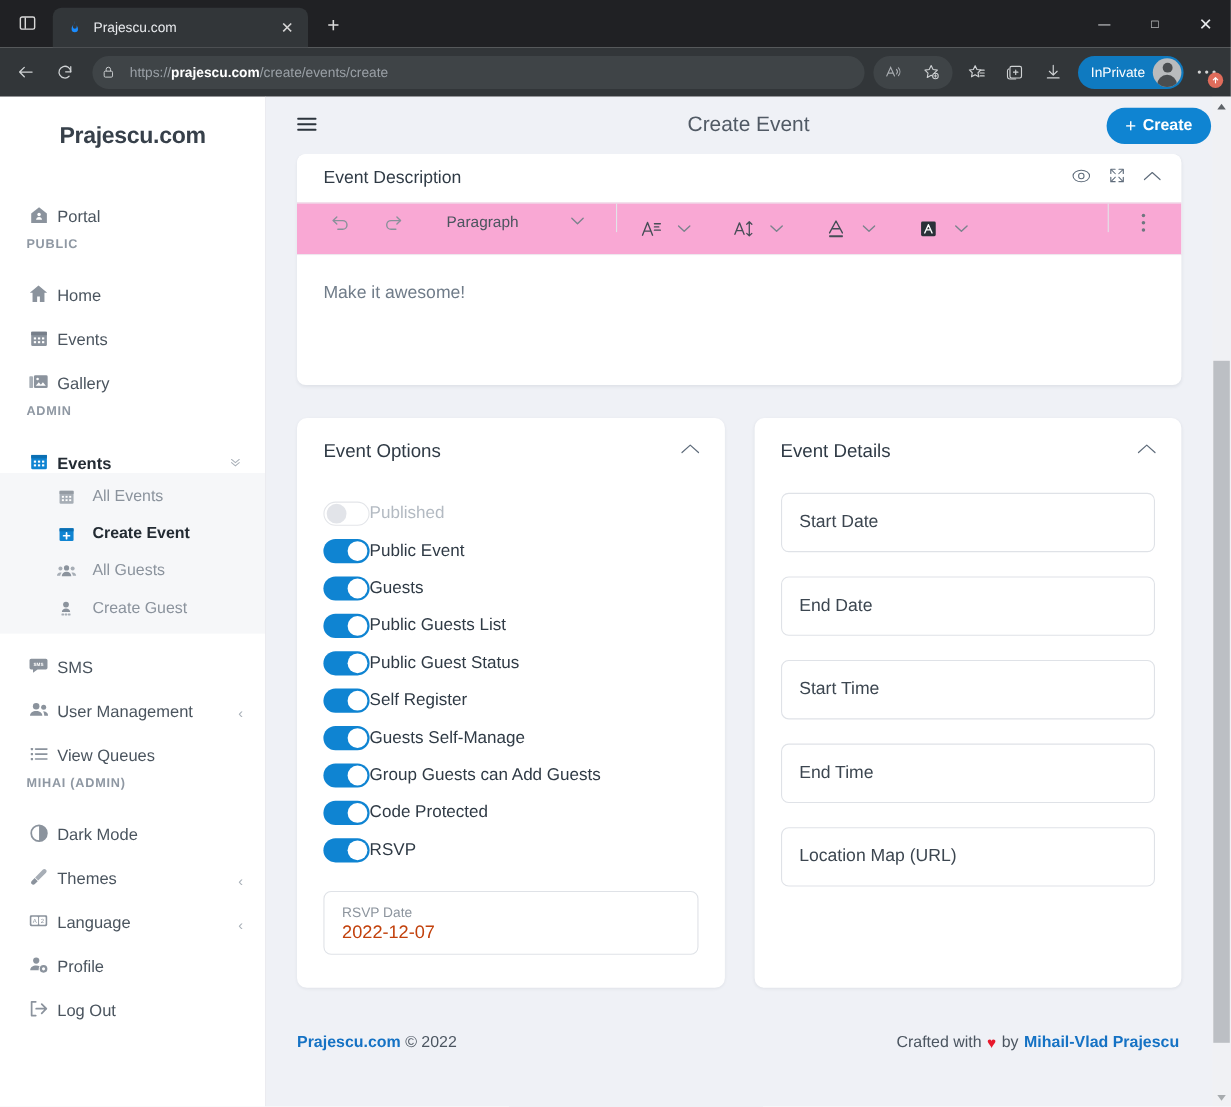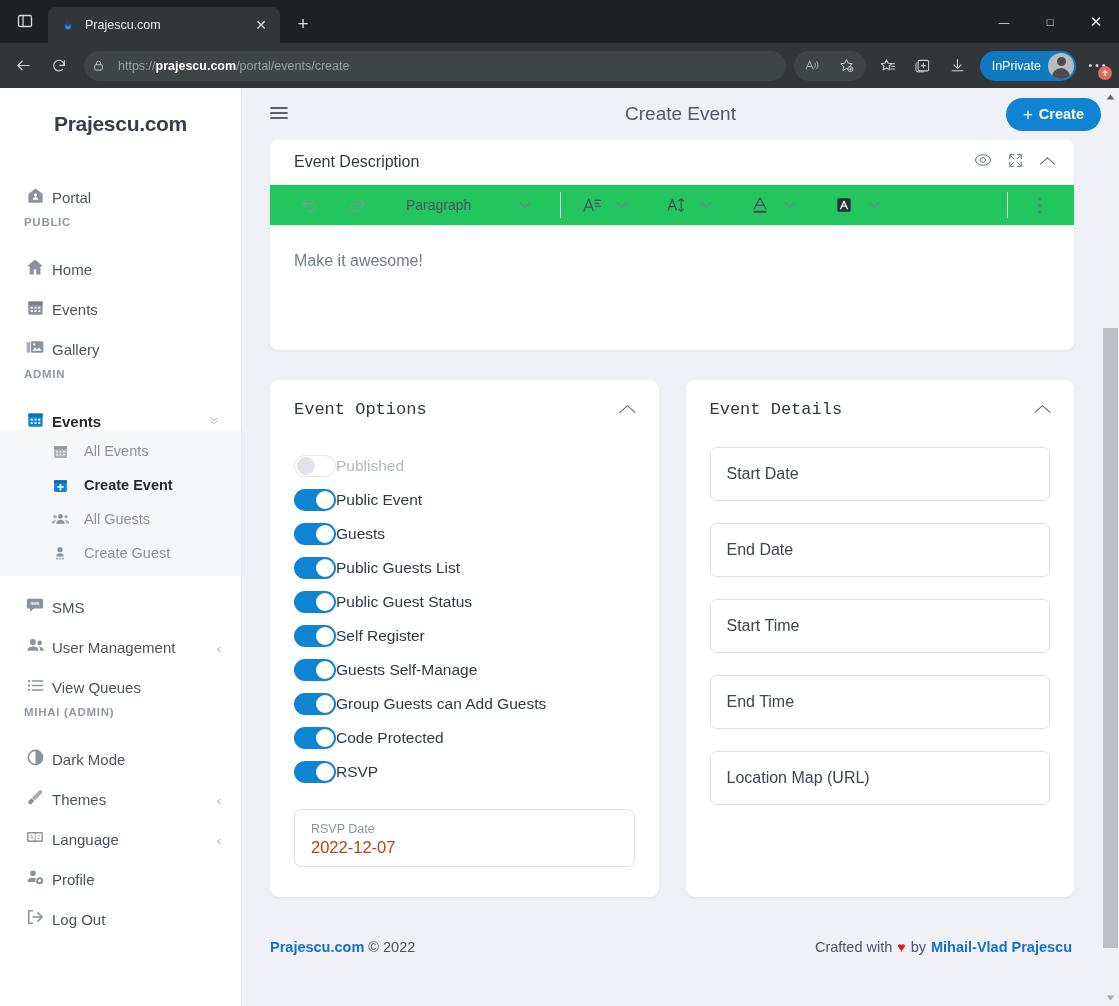--- a/index.html
+++ b/index.html
@@ -158,21 +158,21 @@
     margin: 0 28px 0 28px; border-radius: 8px 8px 8px 8px; overflow: hidden;
     position: relative; height: 210px;
   }
   .editor-head {
     display: flex; align-items: center; height: 44px; padding: 0 18px 0 24px;
     background: #fff;
   }
   .editor-title { font-size: 16px; color: #2f3a45; font-weight: 500; }
   .editor-head-icons { margin-left: auto; display: flex; align-items: center; gap: 15px; color: #5f6c7b; }
   .editor-toolbar {
-    display: flex; align-items: center; height: 42px; background: #22c55e;
+    display: flex; height: 48px; background: #f9a8d4;
     border-top: 1px solid #edeef1; border-bottom: 1px solid #edeef1; padding: 0 18px 0 22px;
     gap: 0;
   }
   .tb-btn {
     width: 34px; height: 34px; display: flex; align-items: center; justify-content: center;
     color: #67707b; border-radius: 4px;
   }
   .tb-sep { width: 1px; height: 26px; background: #e2e4e8; margin: 0 14px; }
   .tb-select {
     display: flex; align-items: center; width: 154px; height: 32px; padding: 0 8px 0 14px;
@@ -188,21 +188,21 @@
   .editor-placeholder { color: #707c89; font-size: 16px; }
 
   
   .panels {
     display: flex; gap: 27px; padding: 30px 28px 0 28px;
   }
   .panel { flex: 1; background: #fff; border-radius: 9px; box-shadow: 0 1px 3px rgba(30,40,60,.07); }
   .panel-head {
     display: flex; align-items: center; padding: 20px 22px 4px 24px;
   }
-  .panel-title { font-size: 17px; color: #2f3a45; font-weight: 500; font-family: Liberation Mono, monospace; }
+  .panel-title { font-size: 17px; color: #2f3a45; font-weight: 500; }
   .panel-collapse { margin-left: auto; color: #5f6c7b; }
 
   .toggle-list { padding: 26px 24px 0 24px; }
   .toggle-row { display: flex; align-items: center; gap: 0; height: 34px; }
   .switch {
     width: 42px; height: 22px; border-radius: 11px; background: #0f84d2;
     position: relative; flex: 0 0 42px;
   }
   .switch .knob {
     position: absolute; width: 18px; height: 18px; border-radius: 50%; background: #fff;
@@ -288,21 +288,21 @@
         <path d="M20 4v7h-7" stroke="#cfd2d4" stroke-width="1.7" stroke-linecap="round" stroke-linejoin="round"></path>
       </svg>
     </div>
     <div class="omnibox">
       <span class="omnibox-lock">
         <svg width="13" height="13" viewBox="0 0 24 24" fill="none">
           <rect x="5" y="10.5" width="14" height="10" rx="2" stroke="#cfd2d4" stroke-width="1.6"></rect>
           <path d="M8.3 10.5V7.6a3.7 3.7 0 0 1 7.4 0v2.9" stroke="#cfd2d4" stroke-width="1.6"></path>
         </svg>
       </span>
-      <span class="omnibox-url"><span class="url-scheme">https://</span><b>prajescu.com</b><span>/portal/events/create</span></span>
+      <span class="omnibox-url"><span class="url-scheme">https://</span><b>prajescu.com</b><span>/create/events/create</span></span>
     </div>
     <div class="nav-right">
       <div class="pill-group">
         <div class="nav-icon-btn">
           <svg width="17" height="17" viewBox="0 0 24 24" fill="none">
             <path d="M3 17L8 6l5 11M4.8 13.4h6.5" stroke="#a7abaf" stroke-width="1.5" stroke-linecap="round"></path>
             <path d="M15.5 8.5a4.5 4.5 0 0 1 0 6M18 6.5a7.5 7.5 0 0 1 0 10" stroke="#a7abaf" stroke-width="1.4" stroke-linecap="round"></path>
           </svg>
         </div>
         <div class="nav-icon-btn">

